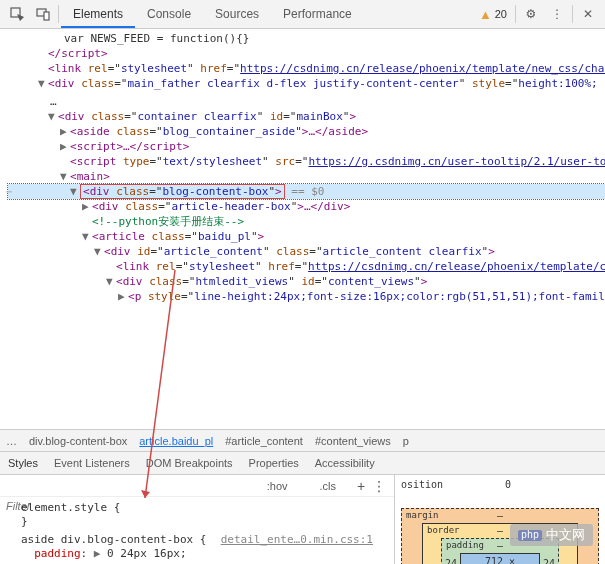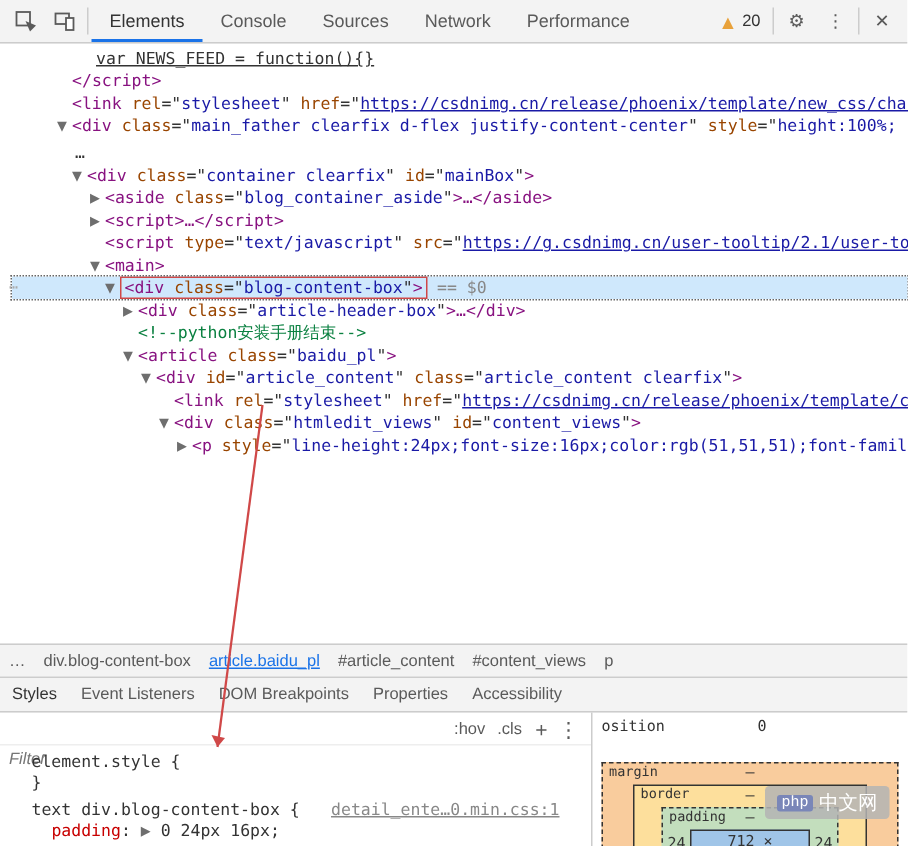--- a/index.html
+++ b/index.html
@@ -14,41 +14,41 @@
     .top-bar .warn { display: flex; align-items: center; color: #333; font-size: 11px; margin-right: 6px; }
     .top-bar .warn-tri { color: #e8a13a; margin-right: 3px; font-size: 13px; }
     
     .dom-panel { height: 400px; overflow: auto; font-family: Menlo, Consolas, monospace; font-size: 11px; line-height: 15px; padding: 2px 0 2px 8px; position: relative; }
     .dom-panel .line { white-space: nowrap; }
     .dom-panel .indent { display: inline-block; }
     .dom-panel .arrow { color: #6e6e6e; cursor: pointer; display: inline-block; width: 10px; }
     .dom-panel .tag { color: #881280; }
     .dom-panel .attr { color: #994500; }
     .dom-panel .val { color: #1a1aa6; }
-    .dom-panel .txt { color: #333; text-decoration: underline; }
+    .dom-panel .txt { color: #333; }
     .dom-panel .comment { color: #0b8141; }
     .dom-panel .link { color: #1a1aa6; text-decoration: underline; cursor: pointer; }
     .dom-panel .selected { background: #cfe8fc; outline: 1px dotted #666; }
     .dom-panel .selected .eq { color: #888; }
     .dom-panel .red-box { border: 1px solid #d04848; padding: 0 2px; }
     .dom-panel .dots-margin { position: absolute; left: 0; color: #aaa; font-size: 10px; }
     
     .crumbs { height: 22px; border-top: 1px solid #ccc; background: #f3f3f3; display: flex; align-items: center; padding: 0 6px; font-size: 11px; color: #5a5a5a; gap: 12px; overflow: hidden; }
     .crumbs .crumb { cursor: pointer; }
     .crumbs .crumb.sel { color: #1a73e8; text-decoration: underline; }
     
     .sub-tabs { height: 24px; border-top: 1px solid #ccc; border-bottom: 1px solid #ccc; background: #f3f3f3; display: flex; align-items: center; padding: 0 8px; gap: 16px; font-size: 11px; color: #5a5a5a; }
     .sub-tabs .stab { cursor: pointer; height: 24px; line-height: 24px; }
     .sub-tabs .stab.active { color: #333; }
     
     .bottom { display: flex; height: 90px; }
     .styles-col { flex: 0 0 395px; border-right: 1px solid #ccc; display: flex; flex-direction: column; }
     .filter-row { display: flex; align-items: center; height: 22px; border-bottom: 1px solid #eee; padding: 0 6px; font-size: 11px; color: #888; }
     .filter-row .filter-input { flex: 1; border: none; outline: none; font-size: 11px; font-style: italic; color: #888; margin-top: 40px; }
-    .filter-row .hov { margin: 0 4px; cursor: pointer; color: #5a5a5a; font-style: normal;}
+    .filter-row .hov { margin: 0 16px; cursor: pointer; color: #5a5a5a; font-style: normal;}
     .filter-row .plus { width: 18px; text-align: center; cursor: pointer; color: #5a5a5a; font-size: 14px; }
     .styles-body { font-family: Menlo, Consolas, monospace; font-size: 11px; line-height: 14px; padding: 4px 21px; color: #333; flex:1; overflow:hidden;}
     .styles-body .sel-txt { color: #333; }
     .styles-body .src { float: right; color: #888; text-decoration: underline; cursor: pointer; }
     .styles-body .prop { color: #c80000; }
     .styles-body .pval { color: #333; }
     .styles-body .tri-expand { color: #6e6e6e; }
     
     .box-model { flex: 1; padding: 4px 6px; font-family: Menlo, Consolas, monospace; font-size: 10px; position: relative; }
     .bm-pos { color: #333; }
@@ -80,21 +80,20 @@
   <div class="icon-btn">
     <svg width="15" height="15" viewBox="0 0 15 15">
         <rect x="1" y="2" width="9" height="7" fill="none" stroke="#5a5a5a" stroke-width="1.2"></rect>
         <rect x="8" y="5" width="5" height="8" fill="#fff" stroke="#5a5a5a" stroke-width="1.2"></rect>
       </svg>
   </div>
   <div class="sep"></div>
   <div class="tab active">Elements</div>
   <div class="tab">Console</div>
   <div class="tab">Sources</div>
-  <div class="tab">Network</div>
   <div class="tab">Performance</div>
   <div class="spacer"></div>
   <div class="warn">
     <span class="warn-tri">▲</span>
     <span>20</span>
   </div>
   <div class="sep"></div>
   <div class="icon-btn">⚙</div>
   <div class="icon-btn">⋮</div>
   <div class="sep"></div>
@@ -103,21 +102,21 @@
 
 <div class="dom-panel">
   <div class="line"><span class="indent" style="width:56px"></span><span class="txt">var NEWS_FEED = function(){}</span></div>
   <div class="line"><span class="indent" style="width:40px"></span><span class="tag"><span>&lt;/</span><span>script</span><span>&gt;</span></span></div>
   <div class="line"><span class="indent" style="width:40px"></span><span class="tag"><span>&lt;</span><span>link</span></span> <span class="attr">rel</span>="<span class="val">stylesheet</span>" <span class="attr">href</span>="<span class="link">https://csdnimg.cn/release/phoenix/template/new_css/chart-3456820cac.css</span>"</div>
   <div class="line"><span class="indent" style="width:30px"></span><span class="arrow">▼</span><span class="tag"><span>&lt;</span><span>div</span></span> <span class="attr">class</span>="<span class="val">main_father clearfix d-flex justify-content-center</span>" <span class="attr">style</span>="<span class="val">height:100%;</span></div>
   <div class="line" style="margin-top:3px"><span class="indent" style="width:42px"></span>…</div>
   <div class="line"><span class="indent" style="width:40px"></span><span class="arrow">▼</span><span class="tag"><span>&lt;</span><span>div</span></span> <span class="attr">class</span>="<span class="val">container clearfix</span>" <span class="attr">id</span>="<span class="val">mainBox</span>"<span class="tag">&gt;</span></div>
   <div class="line"><span class="indent" style="width:52px"></span><span class="arrow">▶</span><span class="tag"><span>&lt;</span><span>aside</span></span> <span class="attr">class</span>="<span class="val">blog_container_aside</span>"<span class="tag"><span>&gt;…&lt;/</span><span>aside</span><span>&gt;</span></span></div>
   <div class="line"><span class="indent" style="width:52px"></span><span class="arrow">▶</span><span class="tag"><span>&lt;</span><span>script</span><span>&gt;…&lt;/</span><span>script</span><span>&gt;</span></span></div>
-  <div class="line"><span class="indent" style="width:62px"></span><span class="tag"><span>&lt;</span><span>script</span></span> <span class="attr">type</span>="<span class="val">text/javascript</span>" <span class="attr">src</span>="<span class="link">https://g.csdnimg.cn/user-tooltip/2.1/user-tooltip.js</span>"</div>
+  <div class="line"><span class="indent" style="width:62px"></span><span class="tag"><span>&lt;</span><span>script</span></span> <span class="attr">type</span>="<span class="val">text/stylesheet</span>" <span class="attr">src</span>="<span class="link">https://g.csdnimg.cn/user-tooltip/2.1/user-tooltip.js</span>"</div>
   <div class="line"><span class="indent" style="width:52px"></span><span class="arrow">▼</span><span class="tag"><span>&lt;</span><span>main</span><span>&gt;</span></span></div>
   <div class="line selected" style="position:relative;">
     <span class="dots-margin" style="left:-2px">⋯</span>
     <span class="indent" style="width:62px"></span><span class="arrow">▼</span><span class="red-box"><span class="tag"><span>&lt;</span><span>div</span></span> <span class="attr">class</span>="<span class="val">blog-content-box</span>"<span class="tag">&gt;</span></span><span class="eq"> == $0</span>
   </div>
   <div class="line"><span class="indent" style="width:74px"></span><span class="arrow">▶</span><span class="tag"><span>&lt;</span><span>div</span></span> <span class="attr">class</span>="<span class="val">article-header-box</span>"<span class="tag"><span>&gt;…&lt;/</span><span>div</span><span>&gt;</span></span></div>
   <div class="line"><span class="indent" style="width:84px"></span><span class="comment">&lt;!--python安装手册结束--&gt;</span></div>
   <div class="line"><span class="indent" style="width:74px"></span><span class="arrow">▼</span><span class="tag"><span>&lt;</span><span>article</span></span> <span class="attr">class</span>="<span class="val">baidu_pl</span>"<span class="tag">&gt;</span></div>
   <div class="line"><span class="indent" style="width:86px"></span><span class="arrow">▼</span><span class="tag"><span>&lt;</span><span>div</span></span> <span class="attr">id</span>="<span class="val">article_content</span>" <span class="attr">class</span>="<span class="val">article_content clearfix</span>"<span class="tag">&gt;</span></div>
   <div class="line"><span class="indent" style="width:108px"></span><span class="tag"><span>&lt;</span><span>link</span></span> <span class="attr">rel</span>="<span class="val">stylesheet</span>" <span class="attr">href</span>="<span class="link">https://csdnimg.cn/release/phoenix/template/css/ck_htmledit_views-211130ba7a.css</span>"</div>
@@ -147,21 +146,21 @@
     <div class="filter-row">
       <input class="filter-input" placeholder="Filter" style="">
       <span class="hov">:hov</span>
       <span class="hov">.cls</span>
       <span class="plus">+</span>
       <span class="plus">⋮</span>
     </div>
     <div class="styles-body">
       <div><span class="sel-txt">element.style</span><span> {</span></div>
       <div><span>}</span></div>
-      <div style="margin-top:4px"><span class="src">detail_ente…0.min.css:1</span><span class="sel-txt">text div.blog-content-box</span><span> {</span></div>
+      <div style="margin-top:4px"><span class="src">detail_ente…0.min.css:1</span><span class="sel-txt">aside div.blog-content-box</span><span> {</span></div>
       <div>&nbsp;&nbsp;<span class="prop">padding</span>: <span class="tri-expand">▶ </span><span class="pval">0 24px 16px</span>;</div>
 
     </div>
   </div>
   <div class="box-model">
     <span class="bm-pos">osition</span><span class="bm-pos-val">0</span>
     <div class="bm-margin">
       <span class="bm-label">margin</span>
       <span class="bm-side bm-top">–</span>
       <div class="bm-border">

